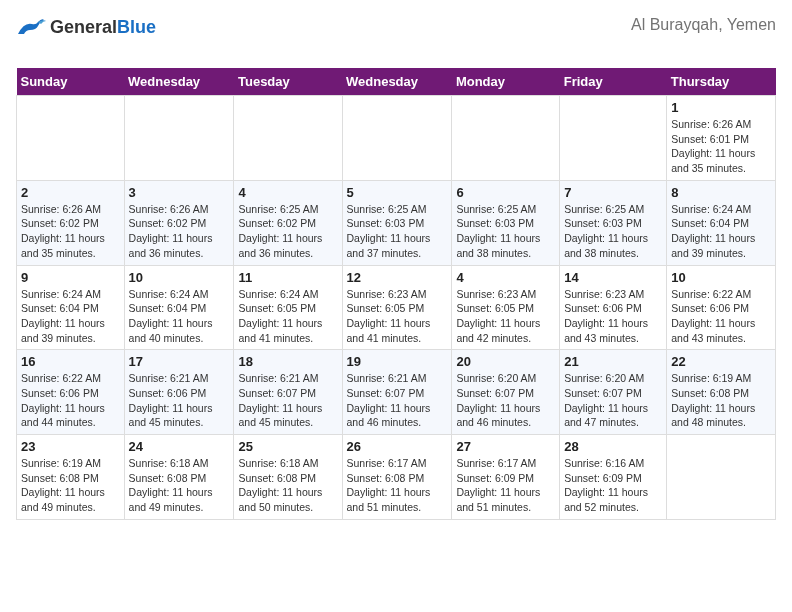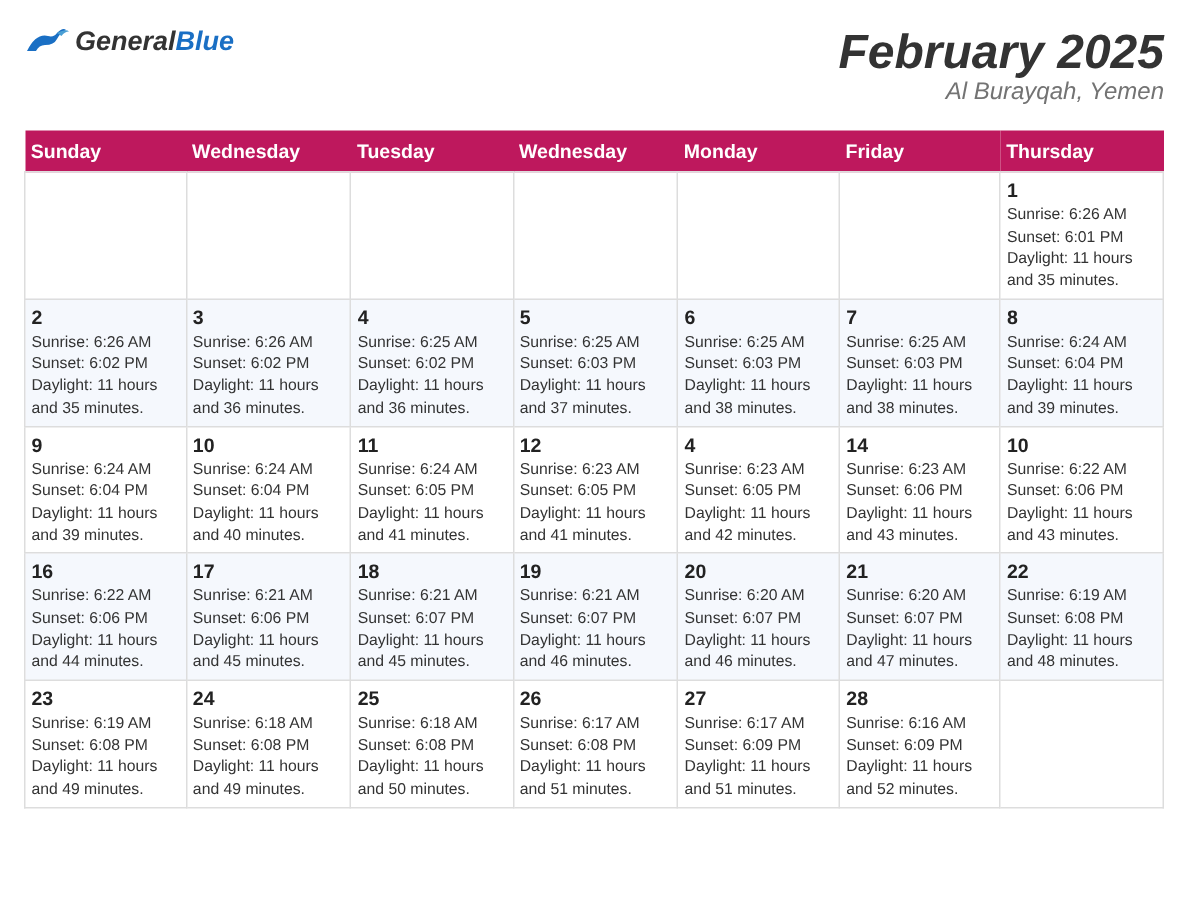--- a/index.html
+++ b/index.html
@@ -7,22 +7,21 @@
       font-family: Arial, sans-serif;
       background: #fff;
       width: 792px;
       min-height: 612px;
       padding: 16px;
     }
     .header {
       display: flex;
       justify-content: space-between;
       align-items: flex-start;
-      margin-bottom: 16px;
-      font-style: italic;
+      margin-bottom: 28px;
     }
     .logo {
       display: flex;
       align-items: center;
       gap: 4px;
     }
     .logo-bird {
       width: 30px;
       height: 24px;
     }
@@ -38,21 +37,21 @@
       font-size: 16px;
       font-weight: normal;
       color: #737373;
     }
     table {
       width: 100%;
       border-collapse: collapse;
       font-size: 11px;
     }
     thead th {
-      background-color: #be185d;
+      background-color: #701a75;
       color: #fff;
       padding: 6px 4px;
       text-align: left;
       font-size: 13px;
       font-weight: bold;
     }
     tbody td {
       border: 1px solid #ddd;
       vertical-align: top;
       padding: 4px;
@@ -91,21 +90,20 @@
       <path d="M2 18 Q8 6 16 8 Q20 9 22 6 Q26 2 28 4 Q24 6 22 10 Q20 14 14 14 Q10 14 8 18 Z" fill="#1a6fc4"></path>
       <path d="M22 6 Q28 3 30 5 Q27 5 25 8" fill="#4a9fd4"></path>
     </svg>
     <div>
       <div style="font-size:18px;font-weight:bold;line-height:1.1;">
         <span style="color:#333;">General</span><span style="color:#1a6fc4;">Blue</span>
       </div>
     </div>
   </div>
   <div class="title-block">
-    <h1>February 2025</h1>
     <h2>Al Burayqah, Yemen</h2>
   </div>
 </div>
 
 <table>
   <thead>
     <tr>
       <th>Sunday</th>
       <th>Wednesday</th>
       <th>Tuesday</th>

